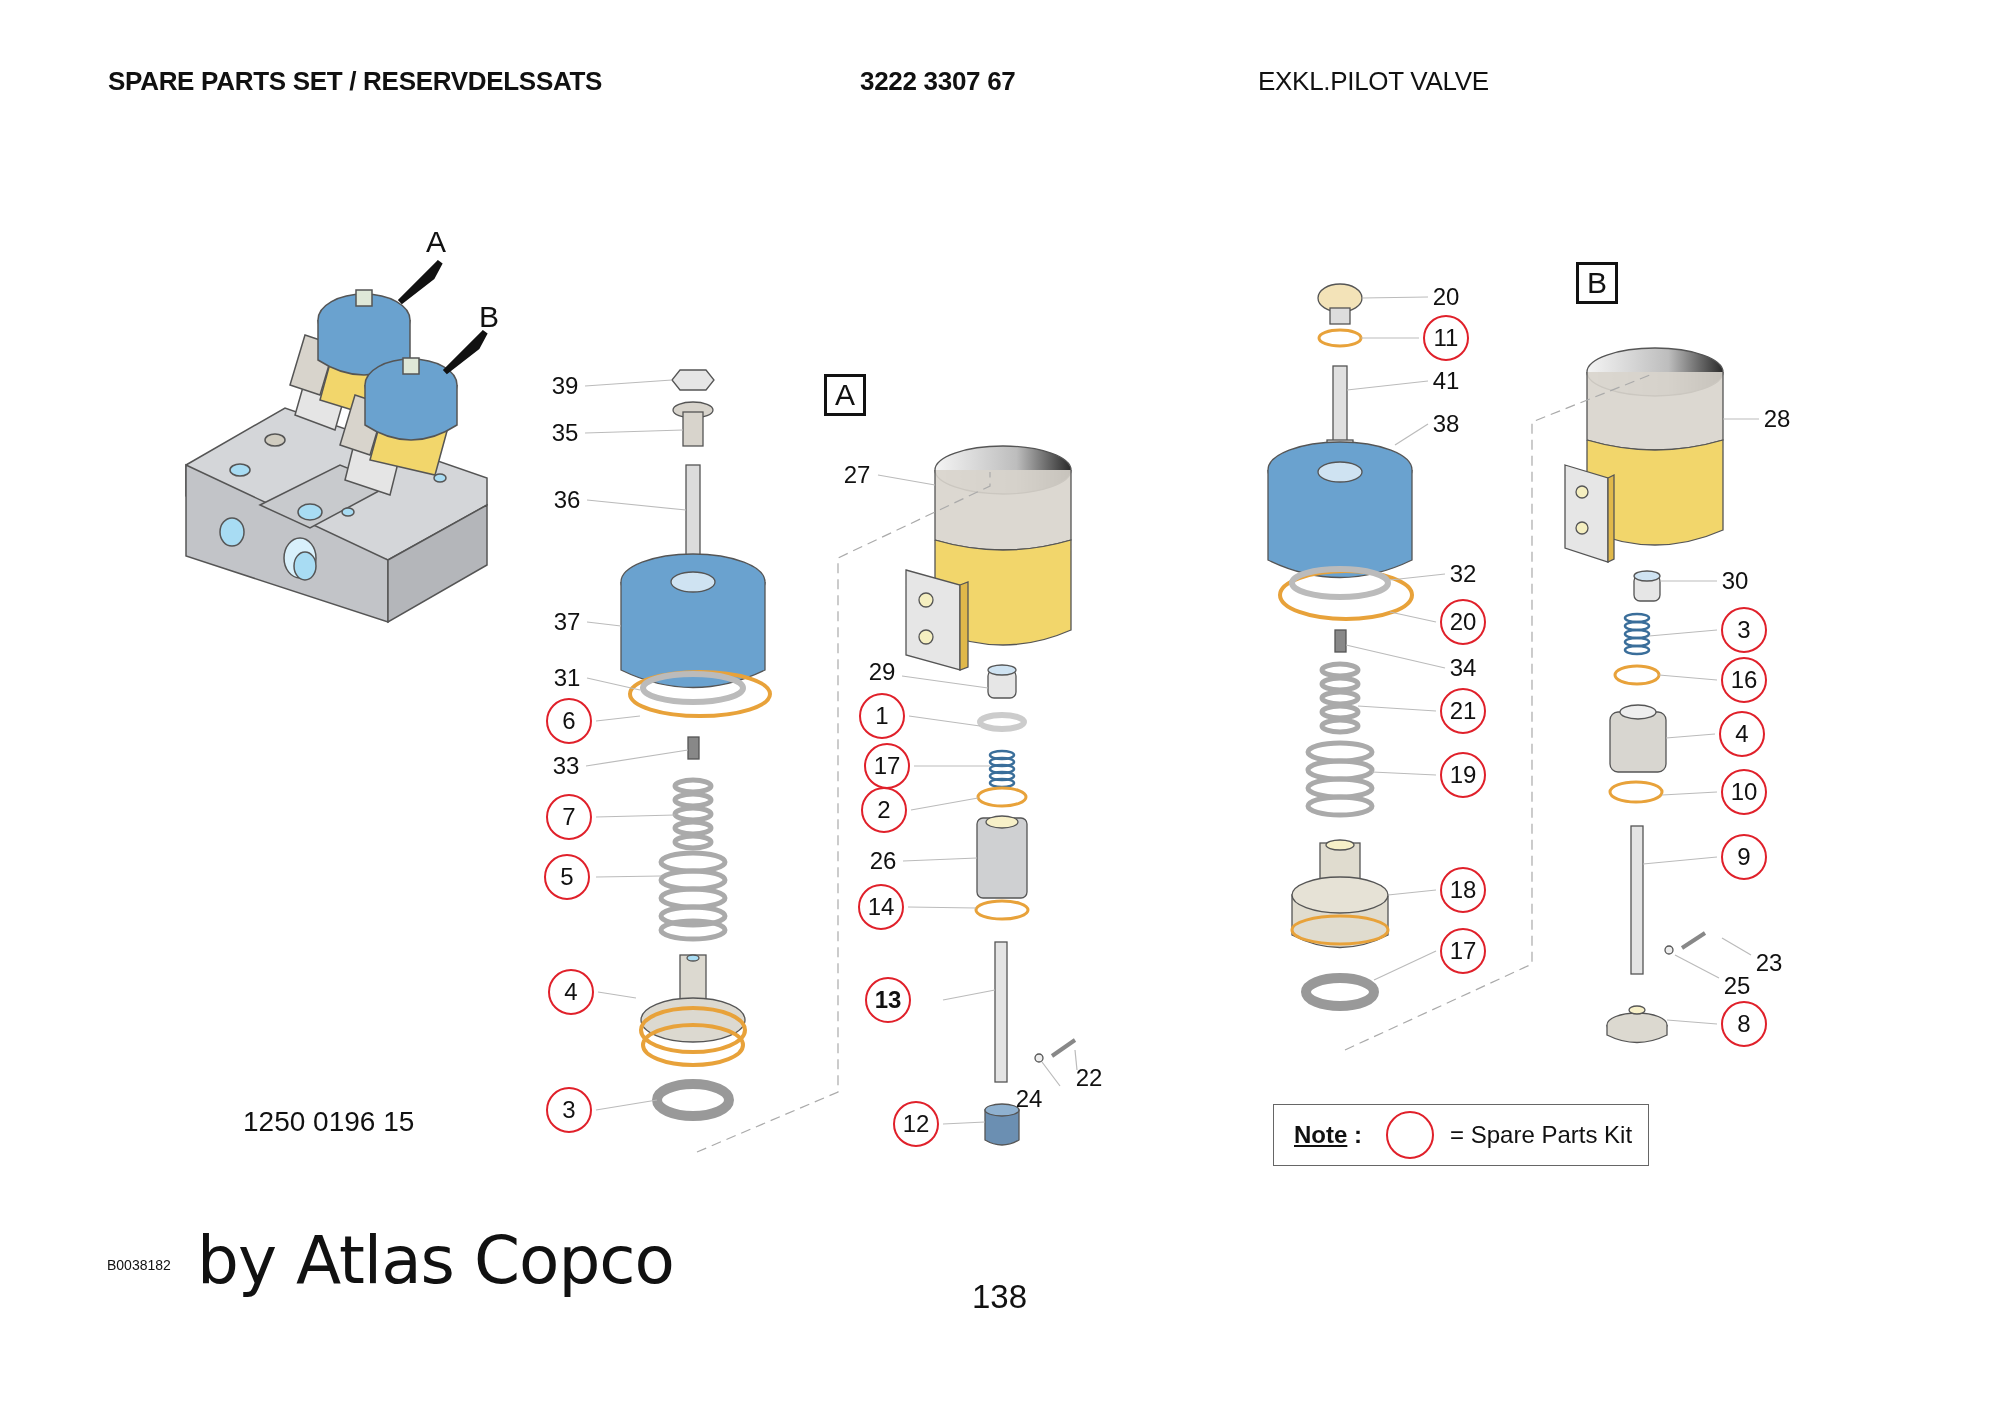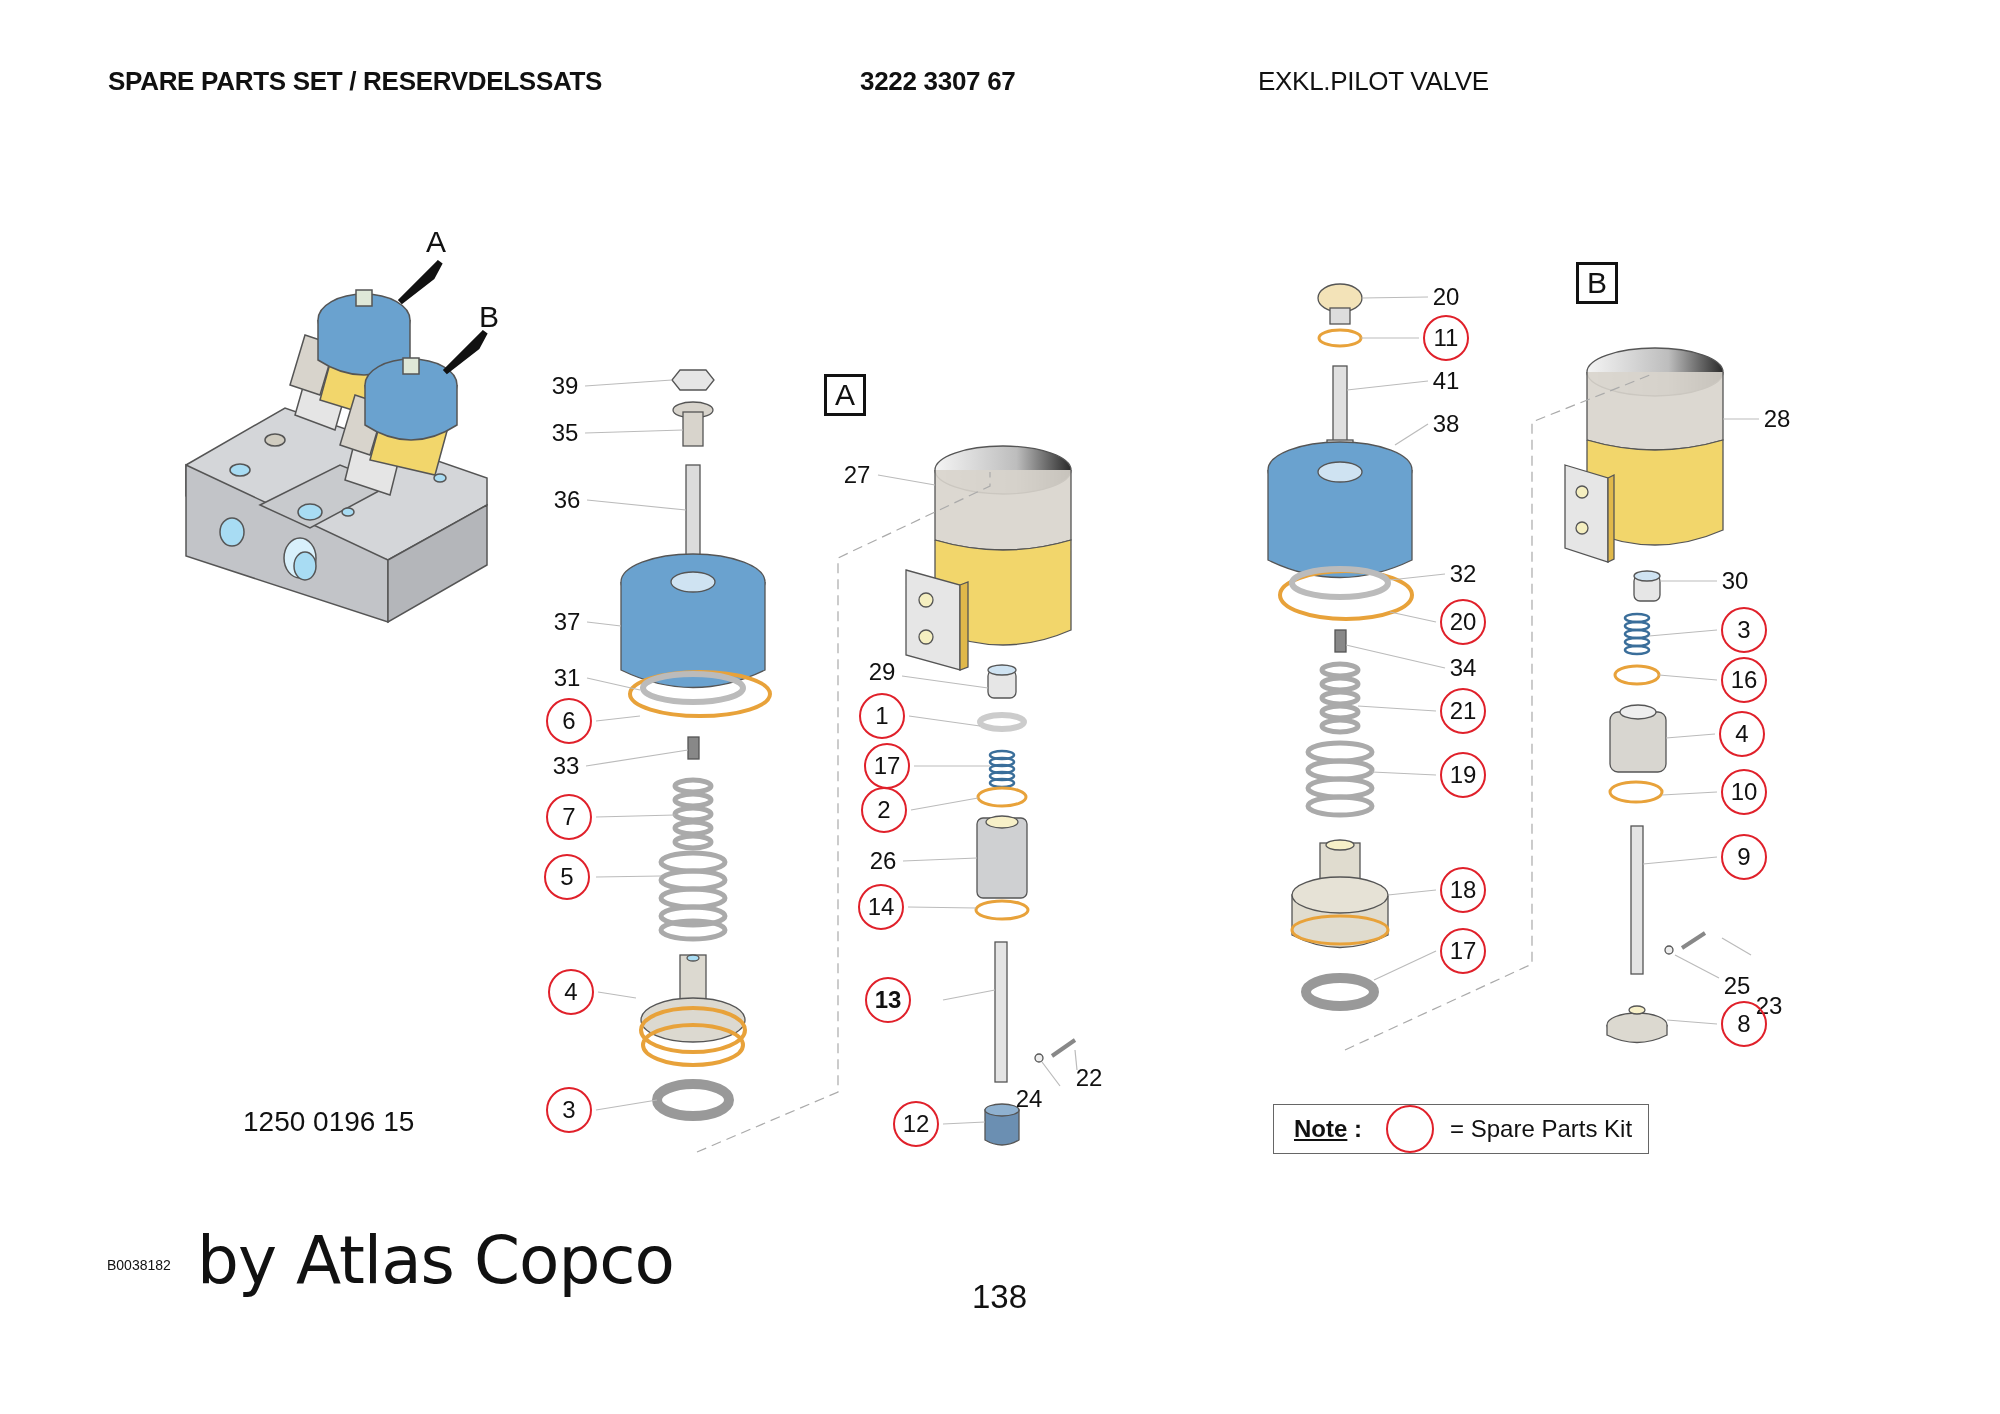--- a/index.html
+++ b/index.html
@@ -8,21 +8,21 @@
   .abs { position: absolute; }
   .hdr { font-size: 26px; font-weight: bold; top: 66px; letter-spacing: -0.3px; }
   .hdr.normal { font-weight: normal; }
   svg.art { position: absolute; left: 0; top: 0; }
   .lbl { position: absolute; font-size: 24px; line-height: 1; transform: translate(-50%, -50%); white-space: nowrap; }
   .kit { position: absolute; width: 46px; height: 46px; border: 2px solid #e0202a; border-radius: 50%;
          transform: translate(-50%, -50%); display: flex; align-items: center; justify-content: center;
          font-size: 24px; box-sizing: border-box; background: transparent; }
   .boxlabel { position: absolute; border: 3px solid #111; width: 42px; height: 42px; box-sizing: border-box;
               display: flex; align-items: center; justify-content: center; font-size: 30px; }
-  .note { position: absolute; left: 1273px; top: 1104px; width: 376px; height: 50px; border: 1.5px solid #666;
+  .note { position: absolute; left: 1273px; top: 1104px; width: 376px; height: 62px; border: 1.5px solid #666;
           box-sizing: border-box; display: flex; align-items: center; font-size: 24px; }
   .note .note-label { font-weight: bold; margin-left: 20px; }
   .note .note-label span.u { text-decoration: underline; }
   .note .note-circle { width: 48px; height: 48px; border: 2px solid #e0202a; border-radius: 50%; margin: 0 16px 0 24px; box-sizing: border-box; }
   .docno { font-size: 28px; left: 243px; top: 1106px; }
   .bcode { font-size: 14px; left: 107px; top: 1257px; }
   .brand { font-size: 66px; left: 197px; top: 1222px; font-family: "DejaVu Sans", sans-serif; letter-spacing: -1px; }
   .pageno { font-size: 33px; left: 972px; top: 1278px; }
 </style>
 </head>
@@ -290,21 +290,21 @@
 <div class="kit" style="left:1463px;top:890px;">18</div>
 <div class="kit" style="left:1463px;top:951px;">17</div>
 
 <div class="lbl" style="left:1777px;top:419px;">28</div>
 <div class="lbl" style="left:1735px;top:581px;">30</div>
 <div class="kit" style="left:1744px;top:630px;">3</div>
 <div class="kit" style="left:1744px;top:680px;">16</div>
 <div class="kit" style="left:1742px;top:734px;">4</div>
 <div class="kit" style="left:1744px;top:792px;">10</div>
 <div class="kit" style="left:1744px;top:857px;">9</div>
-<div class="lbl" style="left:1769px;top:963px;margin-top:43px;">23</div>
+<div class="lbl" style="left:1769px;top:963px;">23</div>
 <div class="lbl" style="left:1737px;top:986px;">25</div>
 <div class="kit" style="left:1744px;top:1024px;">8</div>
 
 <div class="note">
   <span class="note-label"><span class="u">Note</span><span> :</span></span>
   <span class="note-circle"></span>
   <span>= Spare Parts Kit</span>
 </div>
 
 <div class="abs docno">1250 0196 15</div>

